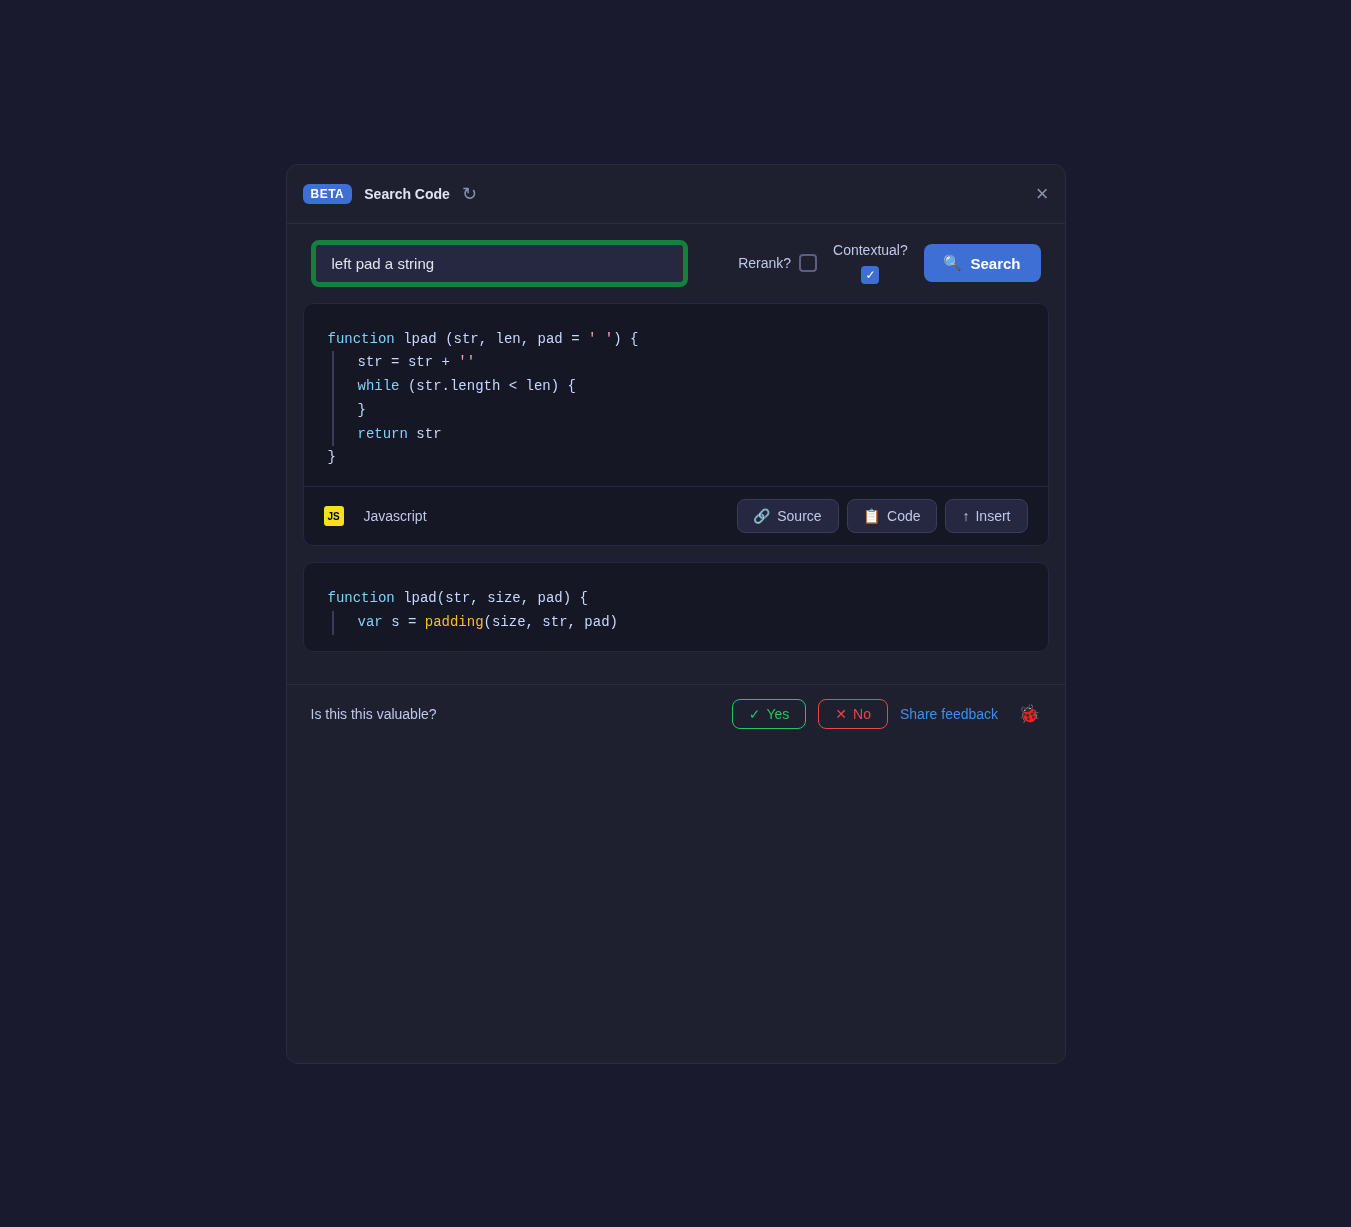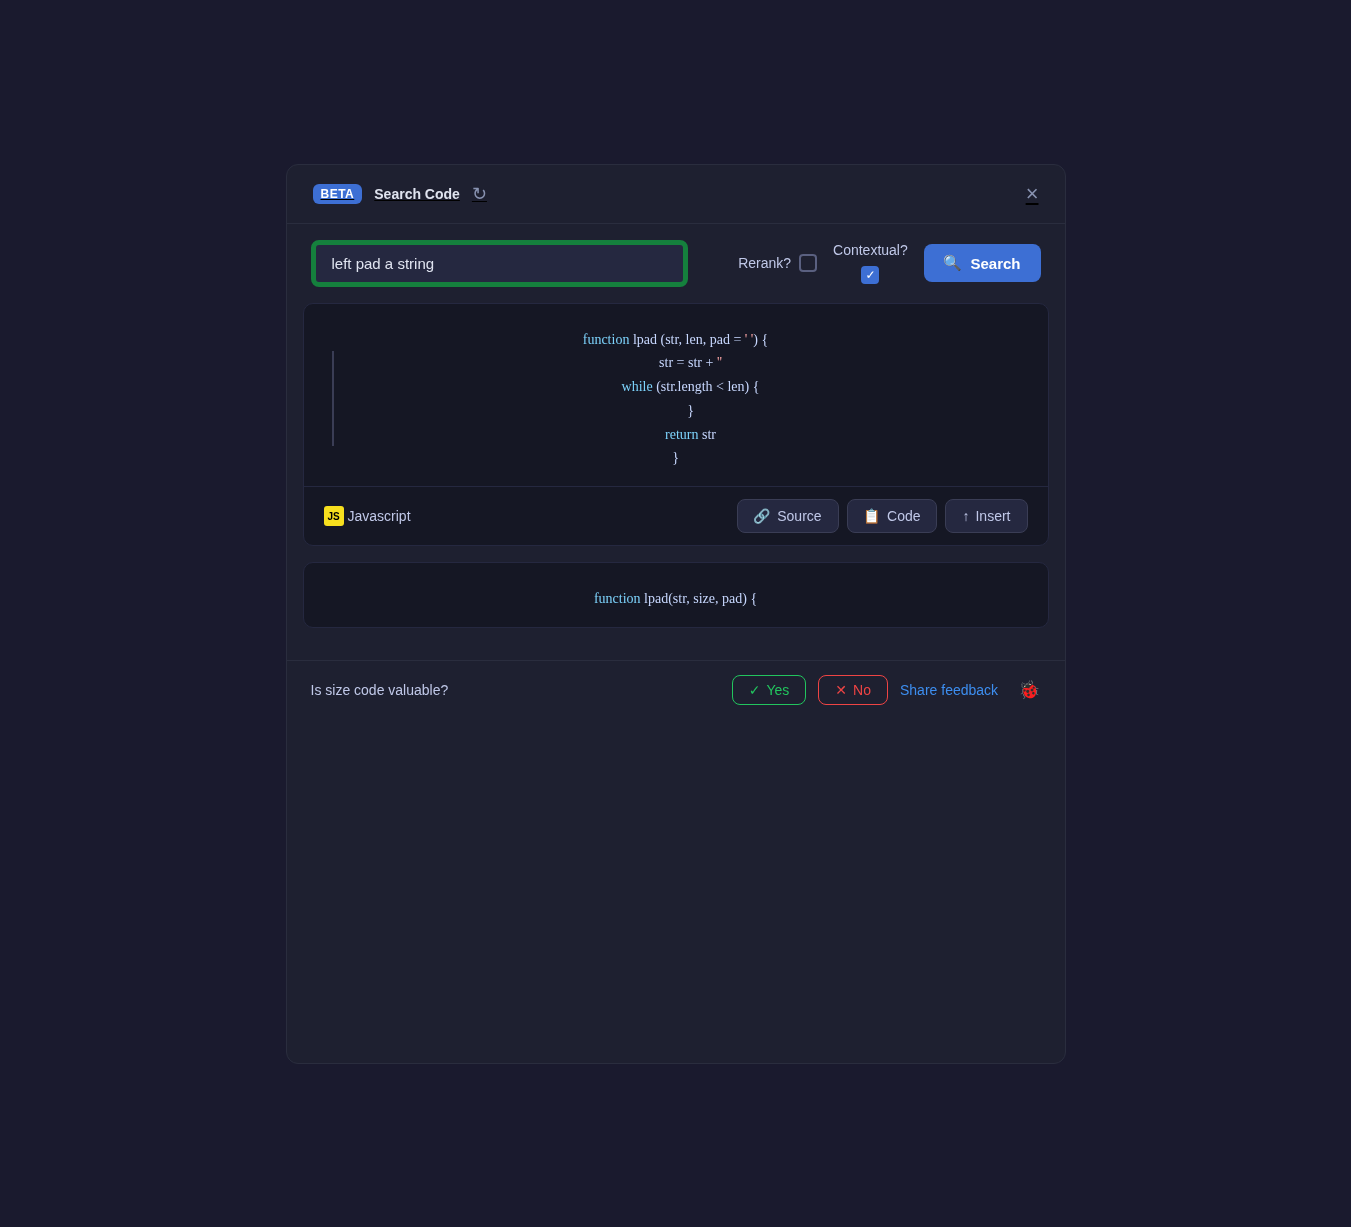--- a/index.html
+++ b/index.html
@@ -24,23 +24,22 @@
       min-height: 900px;
       position: relative;
       overflow: hidden;
       border: 1px solid #2a2d3e;
     }
 
     .modal-header {
       display: flex;
       align-items: flex-end;
       justify-content: space-between;
-      padding: 18px 26px;
+      padding: 18px 16px;
       border-bottom: 1px solid #2a2d3e;
-      text-decoration: underline;
     }
 
     .header-left {
       display: flex;
       align-items: center;
       gap: 12px;
     }
 
     .beta-badge {
       background: #3d6fd4;
@@ -163,25 +162,24 @@
     .code-card {
       background: #151724;
       border-radius: 10px;
       margin-bottom: 16px;
       overflow: hidden;
       border: 1px solid #252840;
     }
 
     .code-block {
       padding: 24px 24px 16px 24px;
-      font-family: Liberation Serif, serif;
+      font-family: Liberation Mono, monospace;
       font-size: 14px;
       line-height: 1.7;
       overflow-x: auto;
-      text-align: center;
     }
 
     .code-block .kw {
       color: #7dd3fc;
     }
 
     .code-block .str {
       color: #fca5a5;
     }
 
@@ -208,21 +206,21 @@
       display: flex;
       align-items: center;
       justify-content: space-between;
       padding: 12px 20px;
       border-top: 1px solid #252840;
     }
 
     .lang-badge {
       display: flex;
       align-items: center;
-      gap: 4px;
+      gap: 20px;
       color: #c0c8e8;
       font-size: 14px;
     }
 
     .js-icon {
       background: #f7df1e;
       color: #000;
       font-size: 10px;
       font-weight: 900;
       width: 20px;
@@ -383,27 +381,30 @@
             <span>↑</span>
             <span>Insert</span>
           </button>
         </div>
       </div>
     </div>
 
     <div class="code-card">
       <div class="code-block second-code-block">
         <span class="code-line"><span class="kw">function</span> <span class="plain">lpad(str, size, pad) {</span></span>
+        <div class="left-border">
+          <span class="code-line"><span class="kw">var</span> <span class="plain">s = </span><span class="yellow">padding</span><span class="plain">(size, str, pad)</span></span>
+        </div>
       </div>
     </div>
 
   </div>
 
   <div class="modal-footer">
-    <span class="footer-question">Is size code valuable?</span>
+    <span class="footer-question">Is this this valuable?</span>
     <div class="footer-actions">
       <button class="yes-btn">
         <span>✓</span>
         <span>Yes</span>
       </button>
       <button class="no-btn">
         <span>✕</span>
         <span>No</span>
       </button>
       <a class="share-feedback">Share feedback</a>

